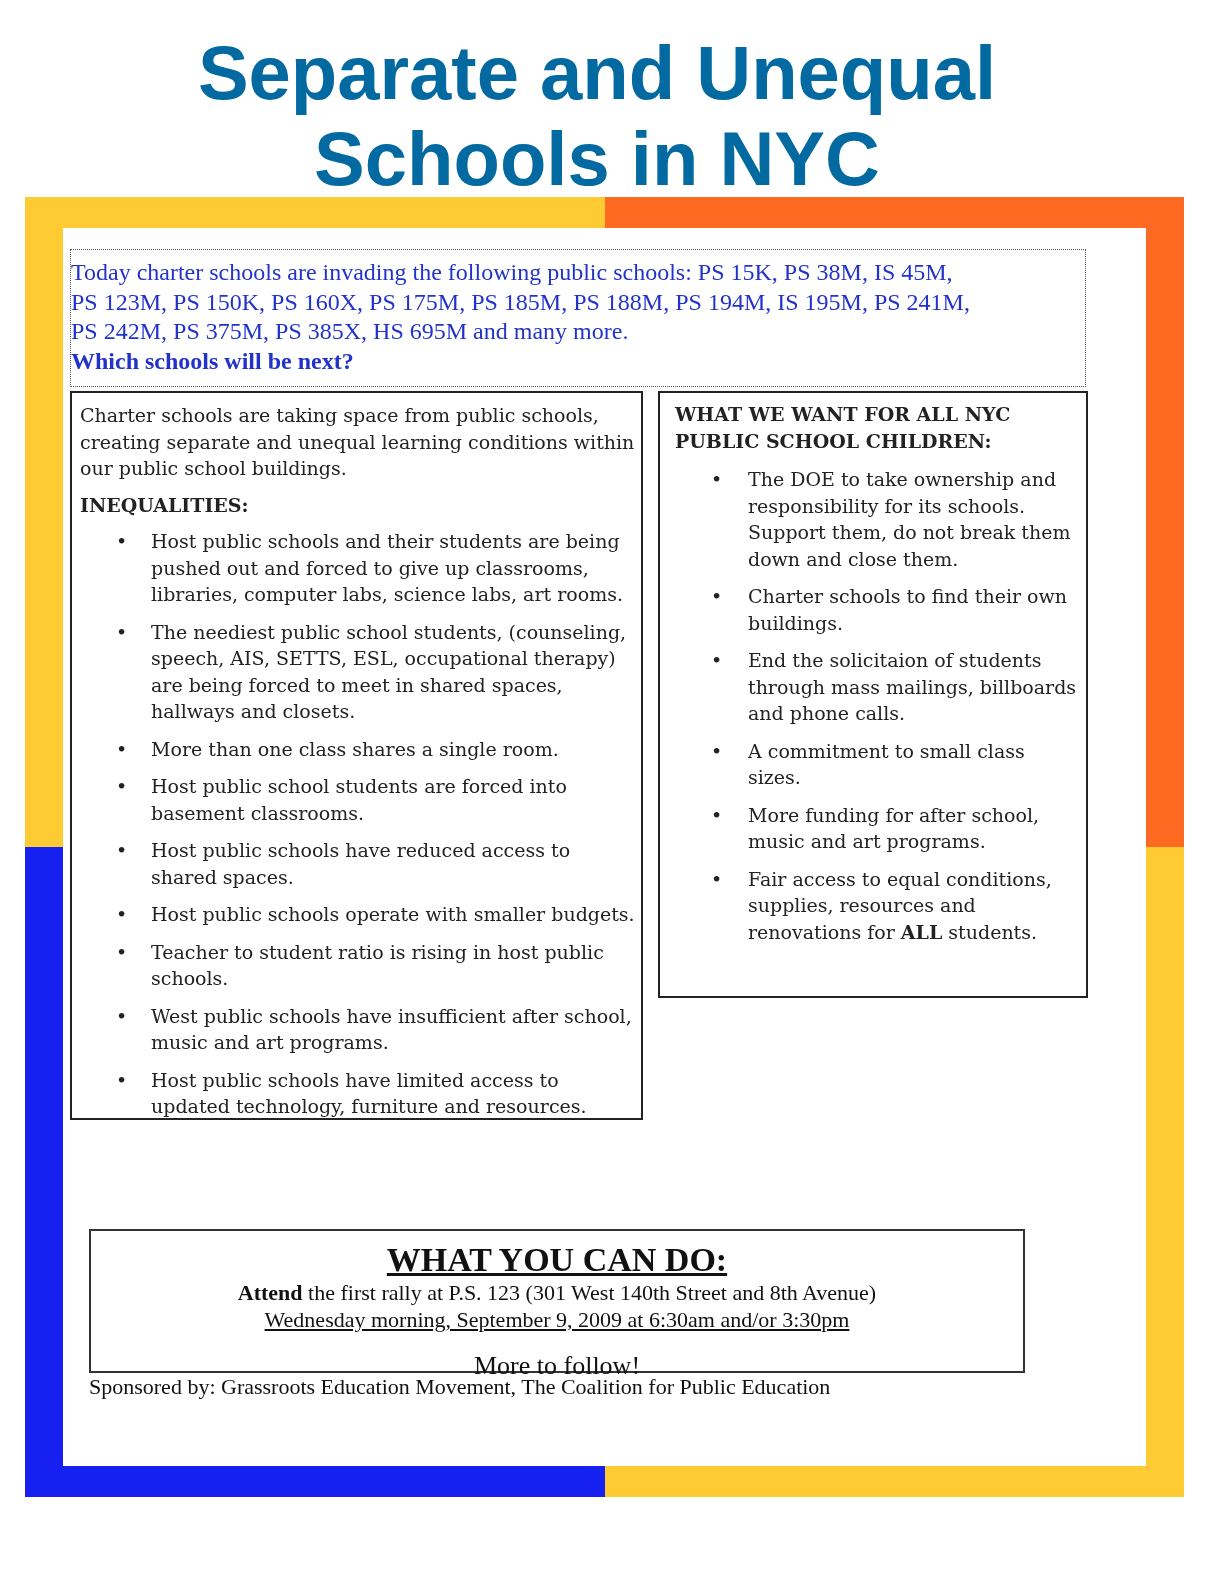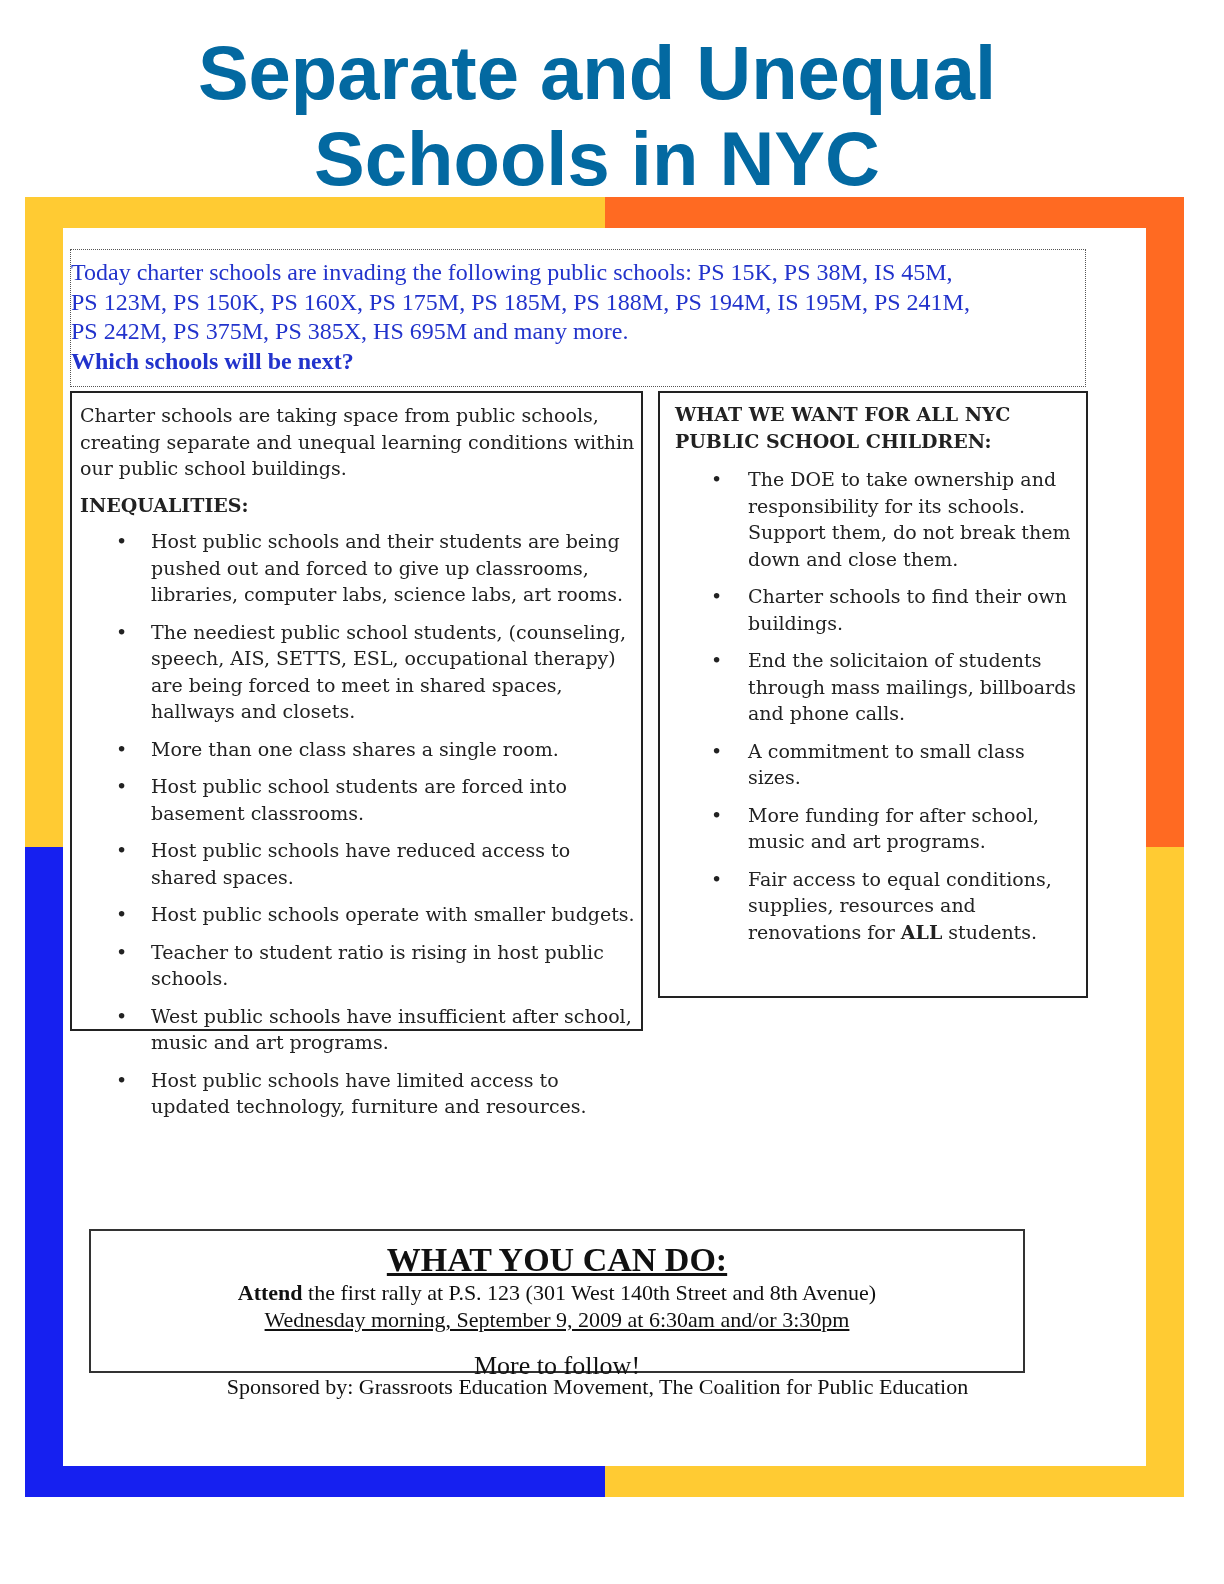--- a/index.html
+++ b/index.html
@@ -17,21 +17,21 @@
     position: absolute; left: 70px; top: 249px; width: 1016px; height: 138px;
     border: 1px dotted #555; text-align: left;
     font-family: "Liberation Serif", serif; font-size: 24px; line-height: 29.5px; color: #2233cc;
     padding-top: 8px; box-sizing: border-box;
   }
   .banner .next { font-weight: bold; }
   .box {
     position: absolute; border: 2px solid #222; box-sizing: border-box; background: #fff;
     font-family: "DejaVu Serif", serif; color: #222; font-size: 19px; line-height: 26.5px;
   }
-  .left-box { left: 70px; top: 391px; width: 573px; height: 640px; padding: 9px 6px 0 8px; }
+  .left-box { left: 70px; top: 391px; width: 573px; height: 729px; padding: 9px 6px 0 8px; }
   .right-box { left: 658px; top: 391px; width: 430px; height: 607px; padding: 8px 8px 16px 15px; }
   .intro { margin: 0 0 10px 0; }
   .section-heading { font-weight: bold; margin: 0 0 10px 0; }
   ul.bullets { list-style: none; margin: 0; padding: 0; }
   ul.bullets li { position: relative; margin: 0 0 11px 0; }
   .left-box ul.bullets li { padding-left: 71px; }
   .right-box ul.bullets li { padding-left: 73px; }
   .bullet { position: absolute; top: 0; font-size: 19px; }
   .left-box .bullet { left: 36px; }
   .right-box .bullet { left: 36px; }
@@ -41,21 +41,21 @@
     font-family: "Liberation Serif", serif; color: #111;
   }
   .action-title {
     font-weight: bold; font-size: 34px; line-height: 38px; text-decoration: underline;
     margin-top: 10px;
   }
   .action-line { font-size: 22px; line-height: 27px; }
   .action-date { text-decoration: underline; }
   .action-more { font-size: 26px; line-height: 30px; margin-top: 18px; }
   .sponsor {
-    position: absolute; left: 89px; top: 1374px; width: 1017px; text-align: center;
+    position: absolute; left: 89px; top: 1374px; width: 1017px; 
     font-family: "Liberation Serif", serif; font-size: 22px; line-height: 26px; color: #111;
   }
 </style>
 </head>
 <body>
 
 <div class="title">
   <div>Separate and Unequal</div>
   <div>Schools in NYC</div>
 </div>

